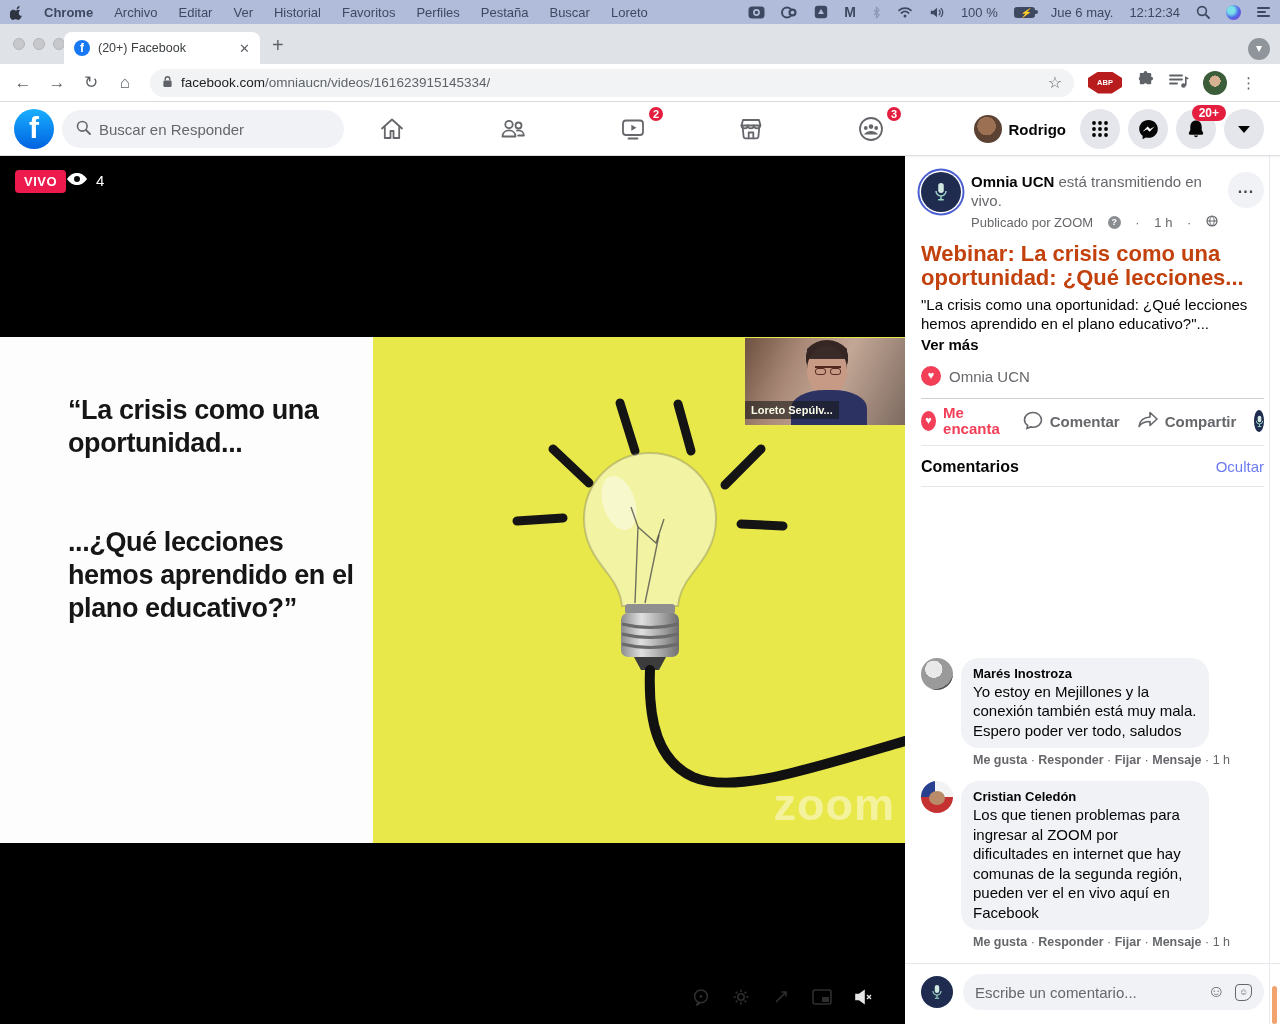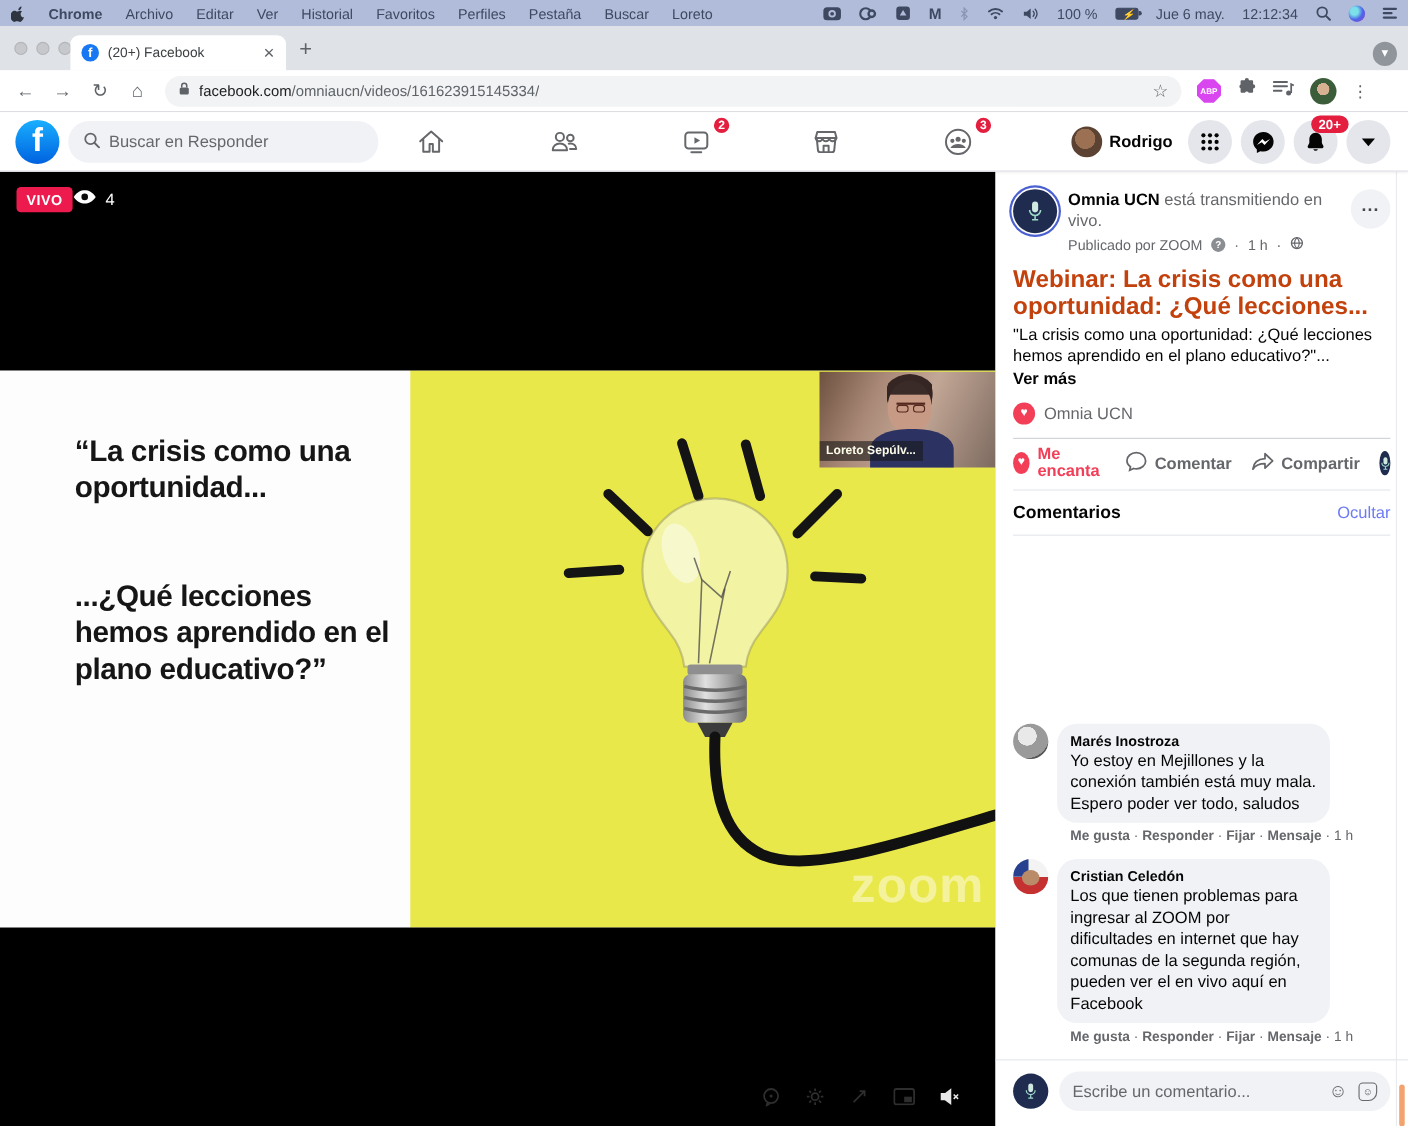--- a/index.html
+++ b/index.html
@@ -43,21 +43,21 @@
   
   .addrbar { position:absolute; left:0; top:64px; width:1280px; height:38px; background:#fff;
     border-bottom:1px solid #dadce0; display:flex; align-items:center; }
   .nav-ic { width:34px; text-align:center; font-size:17px; color:#5f6368; }
   .omnibox { margin-left:8px; width:924px; height:28px; background:#f1f3f4; border-radius:14px;
     display:flex; align-items:center; padding:0 12px; gap:8px; }
   .omnibox .url { font-size:13.5px; color:#202124; white-space:nowrap; overflow:hidden; }
   .omnibox .url .path { color:#5f6368; }
   .omnibox .star { margin-left:auto; font-size:16px; color:#5f6368; }
   .ext { display:flex; align-items:center; gap:14px; margin-left:14px; }
-  .abp { width:22px; height:22px; background:#d946ef; color:#fff; font-size:7.5px; font-weight:bold;
+  .abp { width:34px; height:22px; background:#b91c1c; color:#fff; font-size:7.5px; font-weight:bold;
     display:flex; align-items:center; justify-content:center;
     clip-path:polygon(30% 0,70% 0,100% 30%,100% 70%,70% 100%,30% 100%,0 70%,0 30%); }
   .chrome-avatar { width:24px; height:24px; border-radius:50%;
     background:radial-gradient(circle at 50% 42%, #d8b193 0 30%, #3c5d3a 31% 100%); }
   .dots3 { font-size:15px; color:#5f6368; letter-spacing:0; }
 
   
   .fbnav { position:absolute; left:0; top:102px; width:1280px; height:54px; background:#fff;
     border-bottom:1px solid #dcdee3; box-shadow:0 1px 2px rgba(0,0,0,.06); z-index:5; }
   .fb-logo { position:absolute; left:14px; top:7px; width:40px; height:40px; border-radius:50%;
@@ -119,21 +119,21 @@
 
   
   .sidebar { position:absolute; left:905px; top:156px; width:375px; height:868px; background:#fff;
     display:flex; flex-direction:column; }
   .sb-head { display:flex; padding:16px 16px 0; gap:10px; }
   .omnia-avatar { width:40px; height:40px; border-radius:50%; background:#1f2c50; flex:none;
     box-shadow:0 0 0 1.5px #fff, 0 0 0 3.5px #4a5fd0; display:flex; align-items:center; justify-content:center; }
   .omnia-avatar.small { width:32px; height:32px; box-shadow:none; }
   .head-text { flex:1; font-size:15px; color:#65676b; line-height:19px; }
   .head-text b { color:#050505; }
-  .meta-line { font-size:13px; color:#65676b; margin-top:3px; display:flex; align-items:center; gap:8px; }
+  .meta-line { font-size:13px; color:#65676b; margin-top:3px; display:flex; align-items:center; gap:8px;justify-content:space-between; }
   .qmark { width:13px; height:13px; border-radius:50%; background:#8a8d91; color:#fff; font-size:9px;
     font-weight:bold; text-align:center; line-height:13px; }
   .meta-line .sep::before { content:"·"; }
   .more-btn { width:36px; height:36px; border-radius:50%; background:#f0f2f5; color:#44474b;
     font-size:16px; font-weight:bold; letter-spacing:1px; text-align:center; line-height:32px; flex:none; }
   .post-title { padding:0 16px; margin-top:10px; font-size:22px; line-height:24px; font-weight:bold;
     color:#c2410c; }
   .post-desc { padding:0 16px; margin-top:6px; font-size:15px; line-height:18.5px; color:#050505; }
   .see-more { padding:0 16px; margin-top:3px; font-size:15px; font-weight:bold; color:#050505; }
   .reaction-row { padding:0 16px; margin-top:13px; display:flex; align-items:center; gap:8px;

